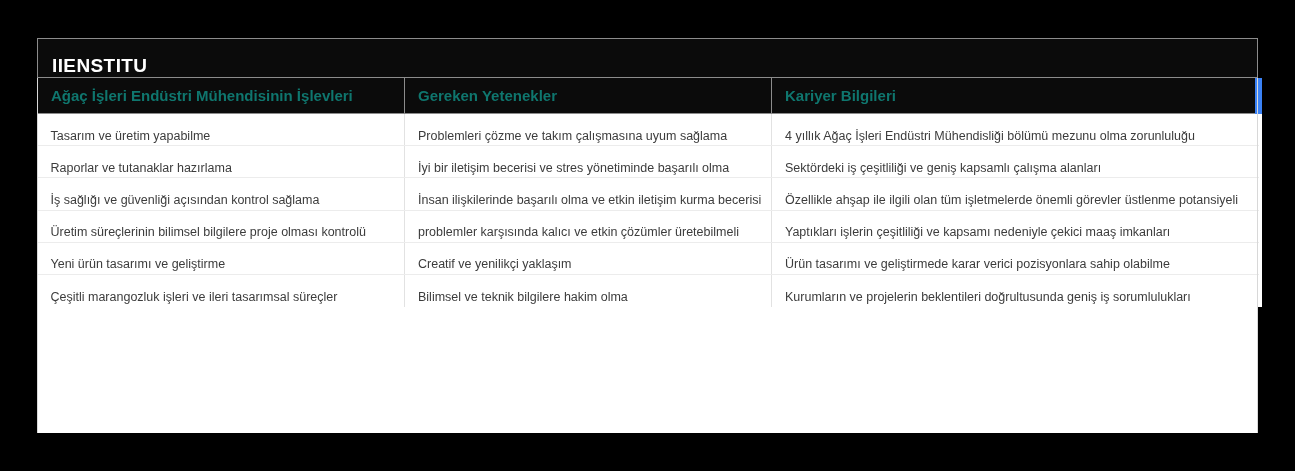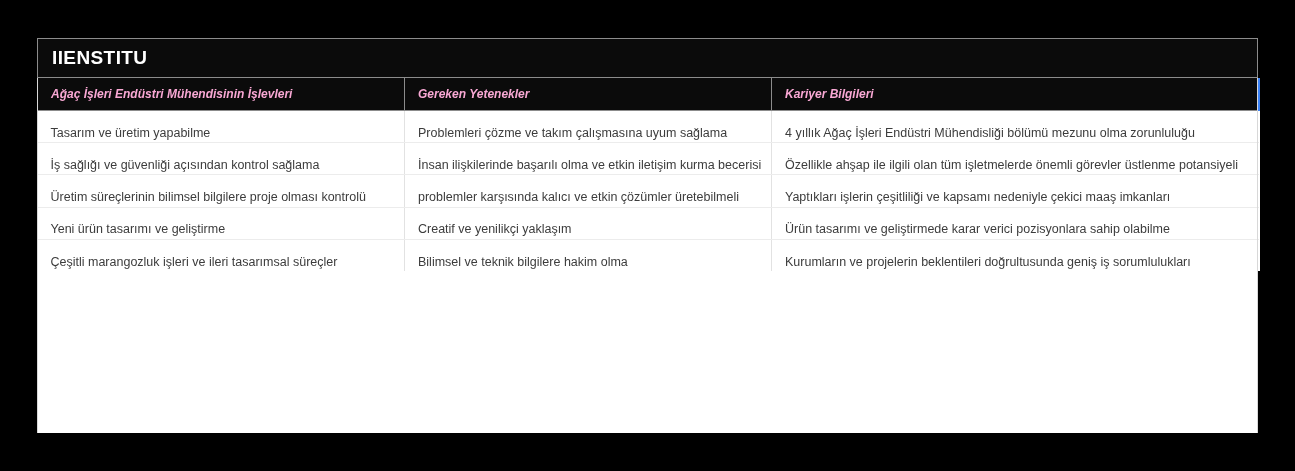--- a/index.html
+++ b/index.html
@@ -33,21 +33,21 @@
     box-sizing: border-box;
   }
 
   
   .title-bar {
     height: 40px;
     background: #0b0b0b;
     border: 1px solid #8c8c8c;
     box-sizing: border-box;
     display: flex;
-    align-items: center;
+    align-items: flex-end;
     padding-left: 14px;
   }
   .title-text {
     color: #ffffff;
     font-size: 19px;
     font-weight: bold;
     letter-spacing: 0.4px;
   }
 
   
@@ -57,37 +57,36 @@
     table-layout: fixed;
     background: #ffffff;
   }
 
   table.data-table col.c1 { width: 367px; }
   table.data-table col.c2 { width: 367px; }
   table.data-table col.c3 { width: 487px; }
 
   thead th {
     background: #0b0b0b;
-    color: #f9a8d4;
-    font-size: 12px;
+    color: #0f766e;
+    font-size: 15px;
     font-weight: bold;
     text-align: left;
     padding: 9px 0 9px 13px;
     border-left: 1px solid #8c8c8c;
     border-right: 1px solid #8c8c8c;
     border-bottom: 1px solid #8c8c8c;
     box-sizing: border-box;
     height: 32px;
     vertical-align: middle;
     white-space: nowrap;
     overflow: hidden;
-    font-style: italic;
   }
   thead th:first-child { border-left: 1px solid #8c8c8c; }
-  thead th:last-child { border-right: 3px solid #3b82f6; }
+  thead th:last-child { border-right: 7px solid #3b82f6; }
 
   tbody td {
     font-size: 12.5px;
     color: #3c3c3c;
     text-align: left;
     padding: 12px 6px 0 13px;
     height: 32.2px;
     border-bottom: 1px solid #ececec;
     border-right: 1px solid #e2e2e2;
     box-sizing: border-box;
@@ -136,20 +135,25 @@
           <th>Kariyer Bilgileri</th>
         </tr>
       </thead>
       <tbody>
         <tr>
           <td>Tasarım ve üretim yapabilme</td>
           <td>Problemleri çözme ve takım çalışmasına uyum sağlama</td>
           <td>4 yıllık Ağaç İşleri Endüstri Mühendisliği bölümü mezunu olma zorunluluğu</td>
         </tr>
         <tr>
+          <td>Raporlar ve tutanaklar hazırlama</td>
+          <td>İyi bir iletişim becerisi ve stres yönetiminde başarılı olma</td>
+          <td>Sektördeki iş çeşitliliği ve geniş kapsamlı çalışma alanları</td>
+        </tr>
+        <tr>
           <td>İş sağlığı ve güvenliği açısından kontrol sağlama</td>
           <td>İnsan ilişkilerinde başarılı olma ve etkin iletişim kurma becerisi</td>
           <td>Özellikle ahşap ile ilgili olan tüm işletmelerde önemli görevler üstlenme potansiyeli</td>
         </tr>
         <tr>
           <td>Üretim süreçlerinin bilimsel bilgilere proje olması kontrolü</td>
           <td>problemler karşısında kalıcı ve etkin çözümler üretebilmeli</td>
           <td>Yaptıkları işlerin çeşitliliği ve kapsamı nedeniyle çekici maaş imkanları</td>
         </tr>
         <tr>

